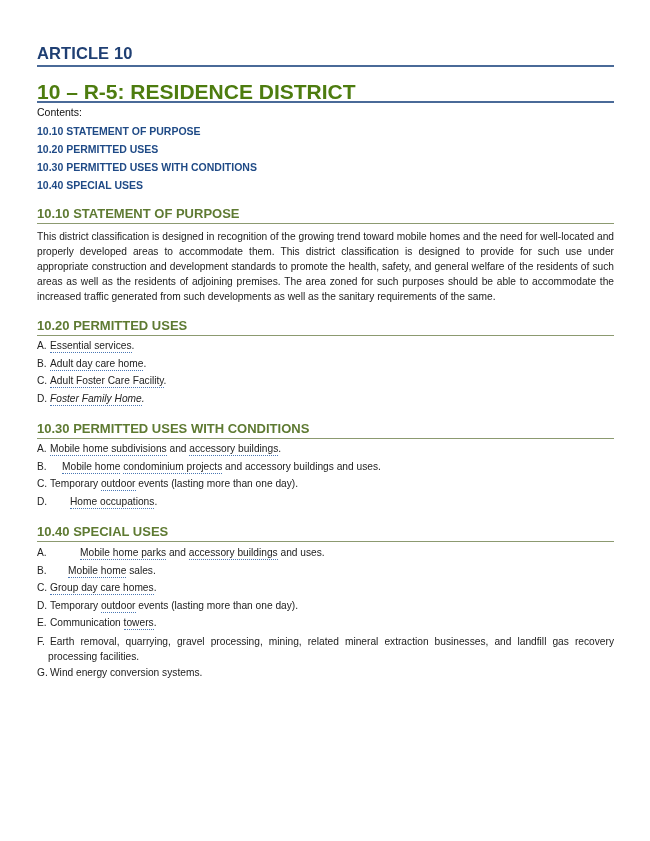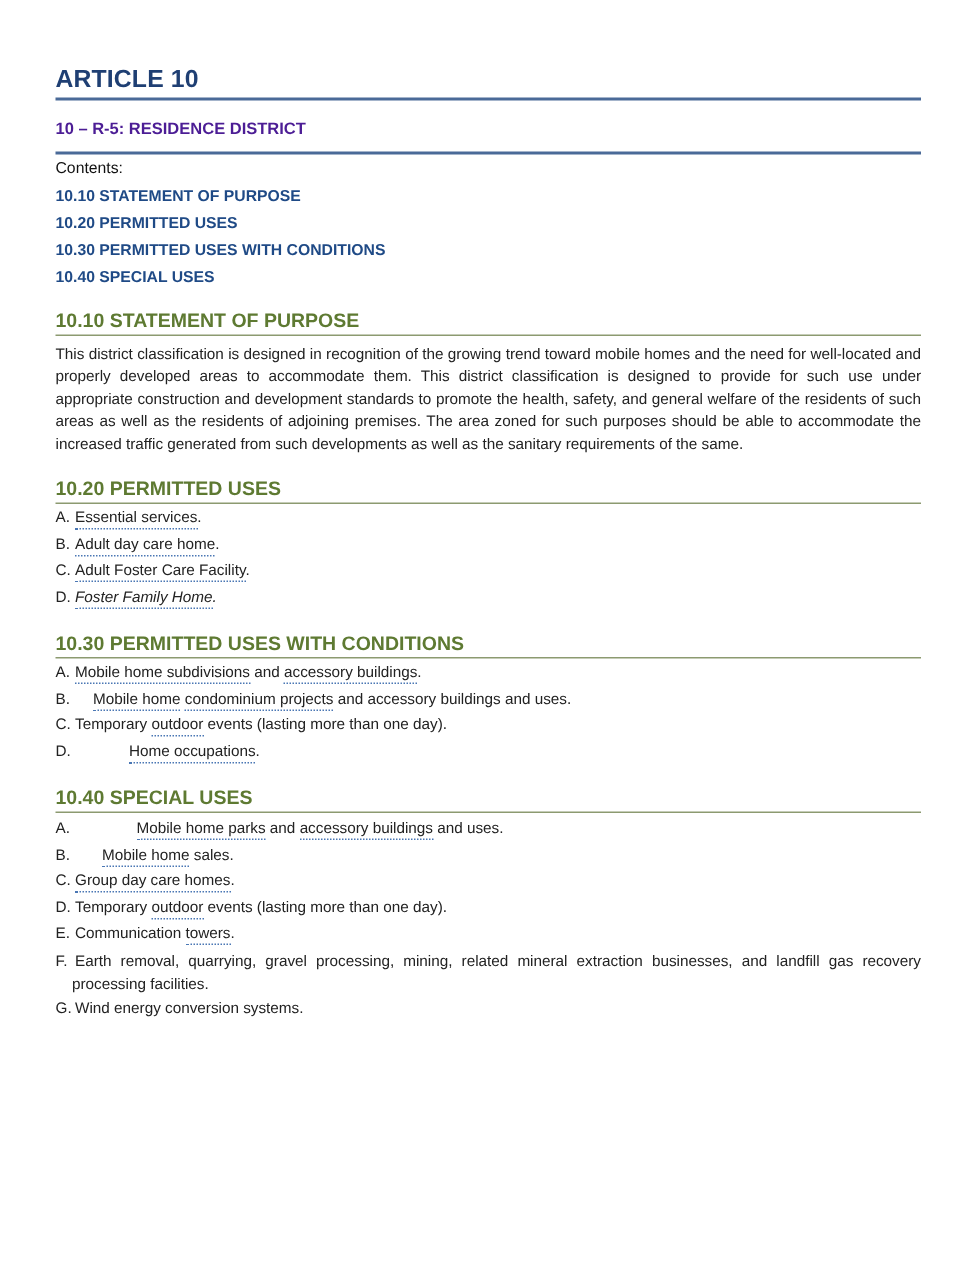--- a/index.html
+++ b/index.html
@@ -11,21 +11,21 @@
 
   .article-title {
     position: absolute; top: 44px; left: 0;
     font-size: 16.5px; font-weight: bold; color: #1f3f73; letter-spacing: 0.1px;
   }
   .rule-blue {
     position: absolute; left: 0; width: 577px; height: 2px; background: #4a6a98;
   }
   .district-title {
     position: absolute; top: 80px; left: 0;
-    font-size: 11px; font-weight: bold; color: #4c1d95;
+    font-size: 21px; font-weight: bold; color: #4d7c0f;
   }
   .contents-label {
     position: absolute; top: 106px; left: 0;
     font-size: 10.5px; font-weight: normal; color: #111;
   }
   .toc { position: absolute; top: 124px; left: 0; margin: 0; padding: 0; list-style: none; }
   .toc li {
     font-size: 10.5px; font-weight: bold; color: #1f4a86;
     height: 18px; line-height: 14px;
   }
@@ -85,27 +85,27 @@
       <li><span class="ltr">C.</span><span style="margin-left: 2px;"><span class="link">Adult Foster Care Facility</span><span>.</span></span></li>
       <li><span class="ltr">D.</span><span style="margin-left: 2px; font-style: italic;"><span class="link">Foster Family Home</span><span>.</span></span></li>
     </ul>
 
   <div class="section-title" style="top:421px">10.30 PERMITTED USES WITH CONDITIONS</div>
   <div class="rule-green" style="top:438px"></div>
   <ul class="items" style="top:442px">
       <li><span class="ltr">A.</span><span style="margin-left: 2px;"><span class="link">Mobile home subdivisions</span><span> and </span><span class="link">accessory buildings</span><span>.</span></span></li>
       <li><span class="ltr">B.</span><span style="margin-left: 2px; padding-left: 12px;"><span class="link">Mobile home</span><span> </span><span class="link">condominium projects</span><span> and accessory buildings and uses.</span></span></li>
       <li><span class="ltr">C.</span><span style="margin-left: 2px;"><span>Temporary </span><span class="link">outdoor</span><span> events (lasting more than one day).</span></span></li>
-      <li><span class="ltr">D.</span><span style="margin-left: 18px; padding-left: 20px;"><span class="link">Home occupations</span><span>.</span></span></li>
+      <li><span class="ltr">D.</span><span style="margin-left: 2px; padding-left: 20px;"><span class="link">Home occupations</span><span>.</span></span></li>
     </ul>
 
   <div class="section-title" style="top:524px">10.40 SPECIAL USES</div>
   <div class="rule-green" style="top:541px"></div>
   <ul class="items" style="top:546px">
-      <li><span class="ltr">A.</span><span style="margin-left: 19px; padding-left: 24px;"><span class="link">Mobile home parks</span><span> and </span><span class="link">accessory buildings</span><span> and uses.</span></span></li>
+      <li><span class="ltr">A.</span><span style="margin-left: 8px; padding-left: 24px;"><span class="link">Mobile home parks</span><span> and </span><span class="link">accessory buildings</span><span> and uses.</span></span></li>
       <li><span class="ltr">B.</span><span style="margin-left: 20px;"><span class="link">Mobile home</span><span> sales.</span></span></li>
       <li><span class="ltr">C.</span><span style="margin-left: 2px;"><span class="link">Group day care homes</span><span>.</span></span></li>
       <li><span class="ltr">D.</span><span style="margin-left: 2px;"><span>Temporary </span><span class="link">outdoor</span><span> events (lasting more than one day).</span></span></li>
       <li><span class="ltr">E.</span><span style="margin-left: 2px; text-align: center;"><span>Communication </span><span class="link">towers</span><span>.</span></span></li>
       <li class="multi"><span class="ltr">F.</span><span style="margin-left: 2px;"><span>Earth removal, quarrying, gravel processing, mining, related mineral extraction businesses, and landfill gas recovery processing facilities.</span></span></li>
       <li><span class="ltr">G.</span><span style="margin-left: 2px;"><span>Wind energy conversion systems.</span></span></li>
     </ul>
 </div>
 
 </body></html>

